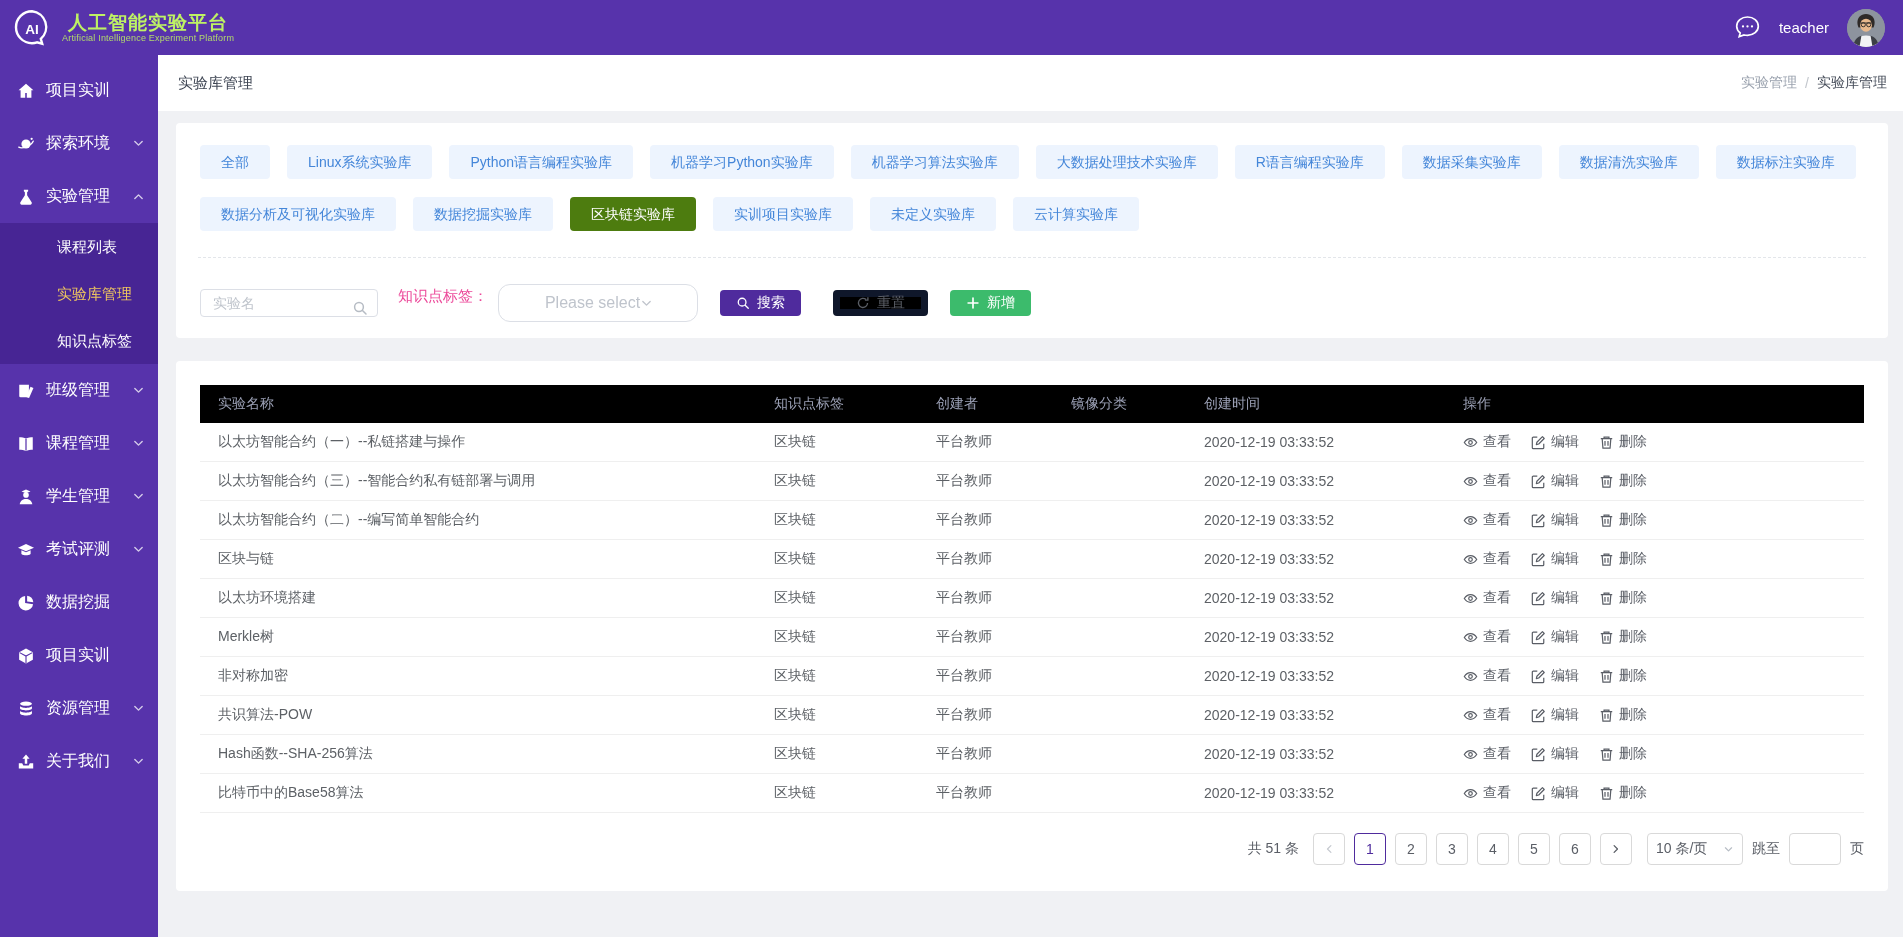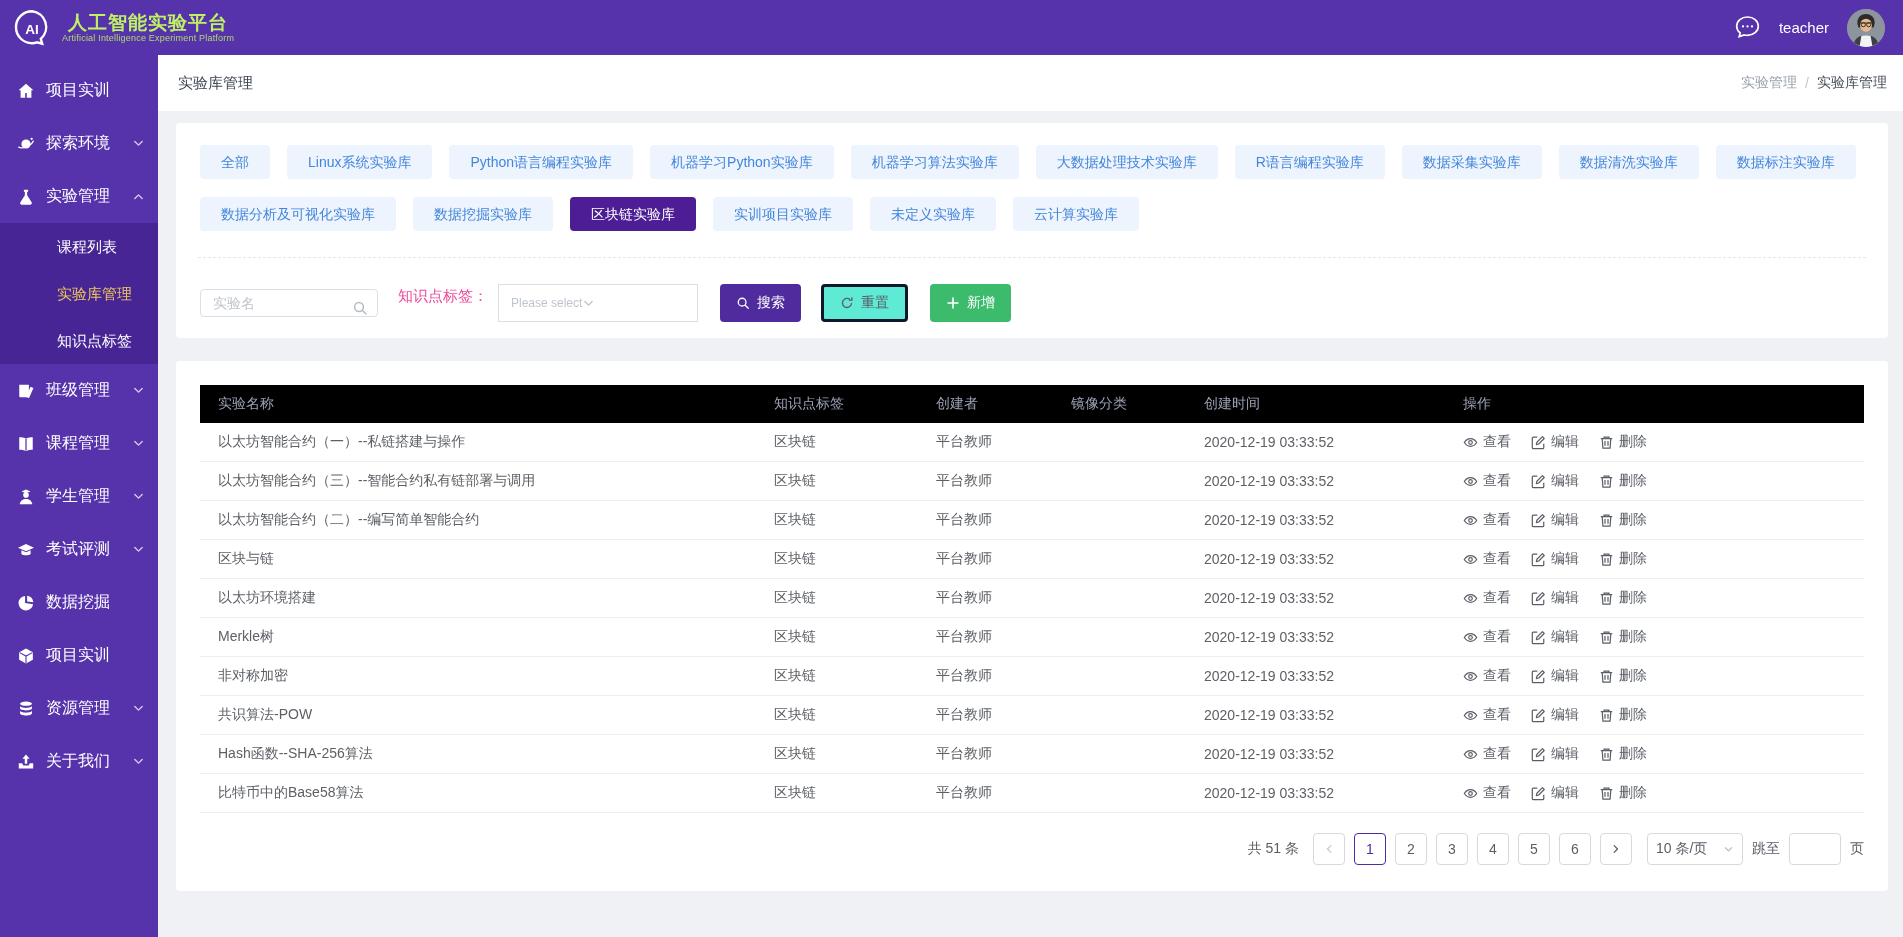--- a/index.html
+++ b/index.html
@@ -57,51 +57,51 @@
   
   .main { position:absolute; top:111px; left:158px; width:1745px; bottom:0; padding:12px 15px 0 18px; }
   .card { background:#fff; border-radius:4px; }
   .card1 { padding:22px 24px 16px 24px; }
   .tag-row { display:flex; flex-wrap:nowrap; gap:17px; }
   .tag-row + .tag-row { margin-top:18px; }
   .tag {
     height:34px; line-height:34px; padding:0 21px; border-radius:4px;
     background:#edf4fe; color:#4486d9; font-size:14px; cursor:pointer; white-space:nowrap;
   }
-  .tag.active { background:#4c1d95; color:#fff; }
+  .tag.active { background:#4d7c0f; color:#fff; }
   .dash-divider { border-top:1px dashed #e3e6ea; margin:26px -2px 0 -2px; }
   .search-row { margin-top:26px; display:flex; align-items:center; }
   .input-wrap { position:relative; width:178px; }
   .text-input {
     width:100%; height:28px; border:1px solid #dcdfe6; border-radius:4px;
     padding:0 32px 0 12px; font-size:14px; color:#454c59; outline:none;
     font-family:inherit;
   }
   .text-input::placeholder { color:#bfc4cc; }
   .input-search-icon {
     position:absolute; right:10px; top:11px; width:16px; height:16px; color:#b6bcc4;
   }
   .input-search-icon svg { width:16px; height:16px; }
   .field-label { margin:0 10px 13px 20px; font-size:15px; color:#ec4899; }
   .select-box {
-    width:200px; height:38px; border:1px solid #dcdfe6; border-radius:0;
+    width:200px; height:38px; border:1px solid #dcdfe6; border-radius:12px;
     display:flex; align-items:center; padding:0 10px 0 12px; cursor:pointer;
-    font-size:12px; color:#bfc4cc; justify-content:flex-start;
+    font-size:16px; color:#bfc4cc; justify-content:center;
   }
   .select-box .chev-sm { width:13px; height:13px; color:#c0c4cc; display:inline-flex; }
   .select-box .chev-sm svg { width:13px; height:13px; }
   .btn {
-    height:38px; border-radius:4px; border:none; font-size:14px; cursor:pointer;
+    height:26px; border-radius:4px; border:none; font-size:14px; cursor:pointer;
     display:inline-flex; align-items:center; gap:7px; padding:0 16px;
     font-family:inherit;
   }
   .btn .b-icon { width:14px; height:14px; display:inline-flex; }
   .btn .b-icon svg { width:14px; height:14px; }
   .btn-search { background:#4f2b9d; color:#fff; margin-left:22px; }
-  .btn-reset { background:#5eead4; color:#5a5e66; border:3px solid #0f172a; margin-left:20px; }
+  .btn-reset { background:#000000; color:#5a5e66; border:7px solid #0f172a; margin-left:32px; }
   .btn-add { background:#3cbb6c; color:#fff; margin-left:22px; }
   
   .card2 { margin-top:23px; padding:24px 24px 26px 24px; }
   .tbl { width:100%; font-size:14px; }
   .tbl-header {
     display:grid; grid-template-columns:574px 162px 135px 133px 259px 1fr;
     background:#000000; height:38px; align-items:center; color:#9ba0b5;
   }
   .tbl-row {
     display:grid; grid-template-columns:574px 162px 135px 133px 259px 1fr;

